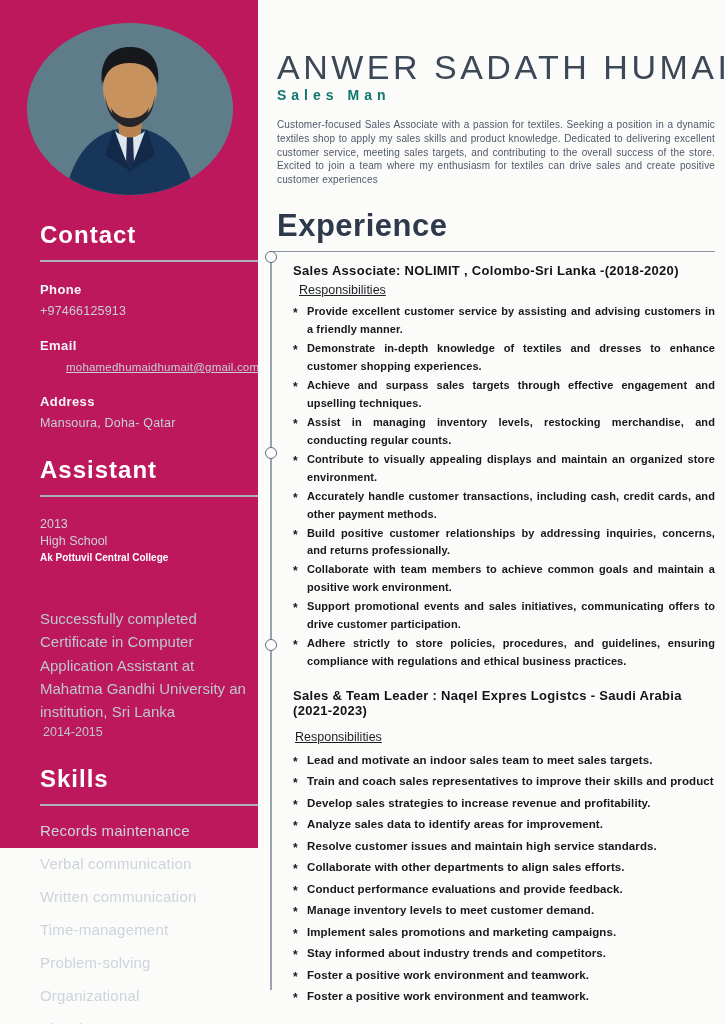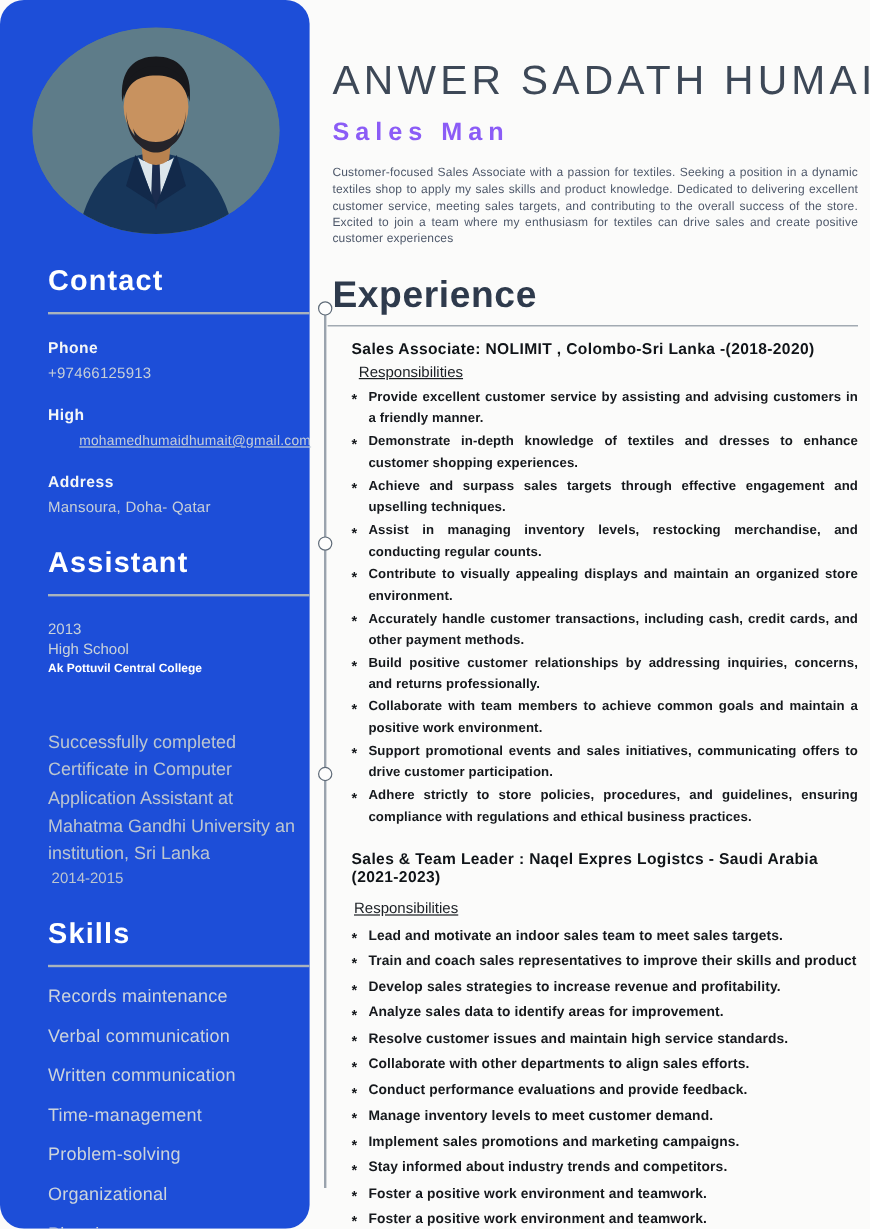--- a/index.html
+++ b/index.html
@@ -6,24 +6,23 @@
   html,body { width:725px; height:1024px; }
   body {
     font-family:"Liberation Sans", sans-serif;
     background:#fbfbfa;
     position:relative;
     overflow:hidden;
     color:#222;
   }
   
   .sidebar {
-    position:absolute; left:0; top:0; width:258px; height:1024px;
-    background:#1d4ed8;
+    position:absolute; left:0; top:0; width:258px; height:848px;
+    background:#be185d;
     color:#e8edf1;
-    border-radius:20px;
   }
   .photo-wrap {
     width:206px; height:172px;
     margin:23px auto 0 27px;
     border-radius:50%;
     background:#5e7c89;
     overflow:hidden;
     position:relative;
   }
   .photo-wrap svg { position:absolute; left:0; top:0; width:100%; height:100%; }
@@ -50,22 +49,22 @@
   .main {
     position:absolute; left:258px; top:0; width:467px; height:1024px;
     padding:48px 10px 0 19px;
     overflow:hidden;
   }
   .name {
     font-size:34px; color:#3d4857; letter-spacing:3.5px; font-weight:normal;
     white-space:nowrap;
   }
   .job-title {
-    font-size:21px; font-weight:bold; color:#8b5cf6;
-    letter-spacing:5px; margin-top:12px;
+    font-size:14px; font-weight:bold; color:#0f766e;
+    letter-spacing:5px; 
   }
   .summary {
     font-size:10px; color:#4e586a; text-align:justify;
     line-height:1.38; margin-top:15px; letter-spacing:0.15px;
   }
   .exp-h2 {
     font-size:31px; font-weight:bold; color:#2e3a4c;
     letter-spacing:0.5px; margin-top:21px;
   }
   .exp-rule { height:1.5px; background:#8c96a1; border:0; margin:7px 0 0 -4px; }
@@ -127,21 +126,21 @@
       <path d="M75 62 C72 34 86 24 103 24 C120 24 134 34 131 62 C128 44 120 38 103 38 C86 38 78 44 75 62 Z" fill="#17181c"></path>
       <path d="M76 60 C76 42 88 32 103 32 C118 32 130 42 130 60 C126 46 118 40 103 40 C88 40 80 46 76 60 Z" fill="#17181c"></path>
     </svg>
   </div>
 
   <div class="side-section">
     <div class="side-h2">Contact</div>
     <div class="side-rule"></div>
     <div class="contact-label">Phone</div>
     <div class="contact-value">+97466125913</div>
-    <div class="contact-label">High</div>
+    <div class="contact-label">Email</div>
     <div class="contact-value"><a href="#">mohamedhumaidhumait@gmail.com</a></div>
     <div class="contact-label">Address</div>
     <div class="contact-value">Mansoura, Doha- Qatar</div>
   </div>
 
   <div class="side-section">
     <div class="side-h2">Assistant</div>
     <div class="side-rule"></div>
     <div class="edu-line first">2013</div>
     <div class="edu-line">High School</div>

